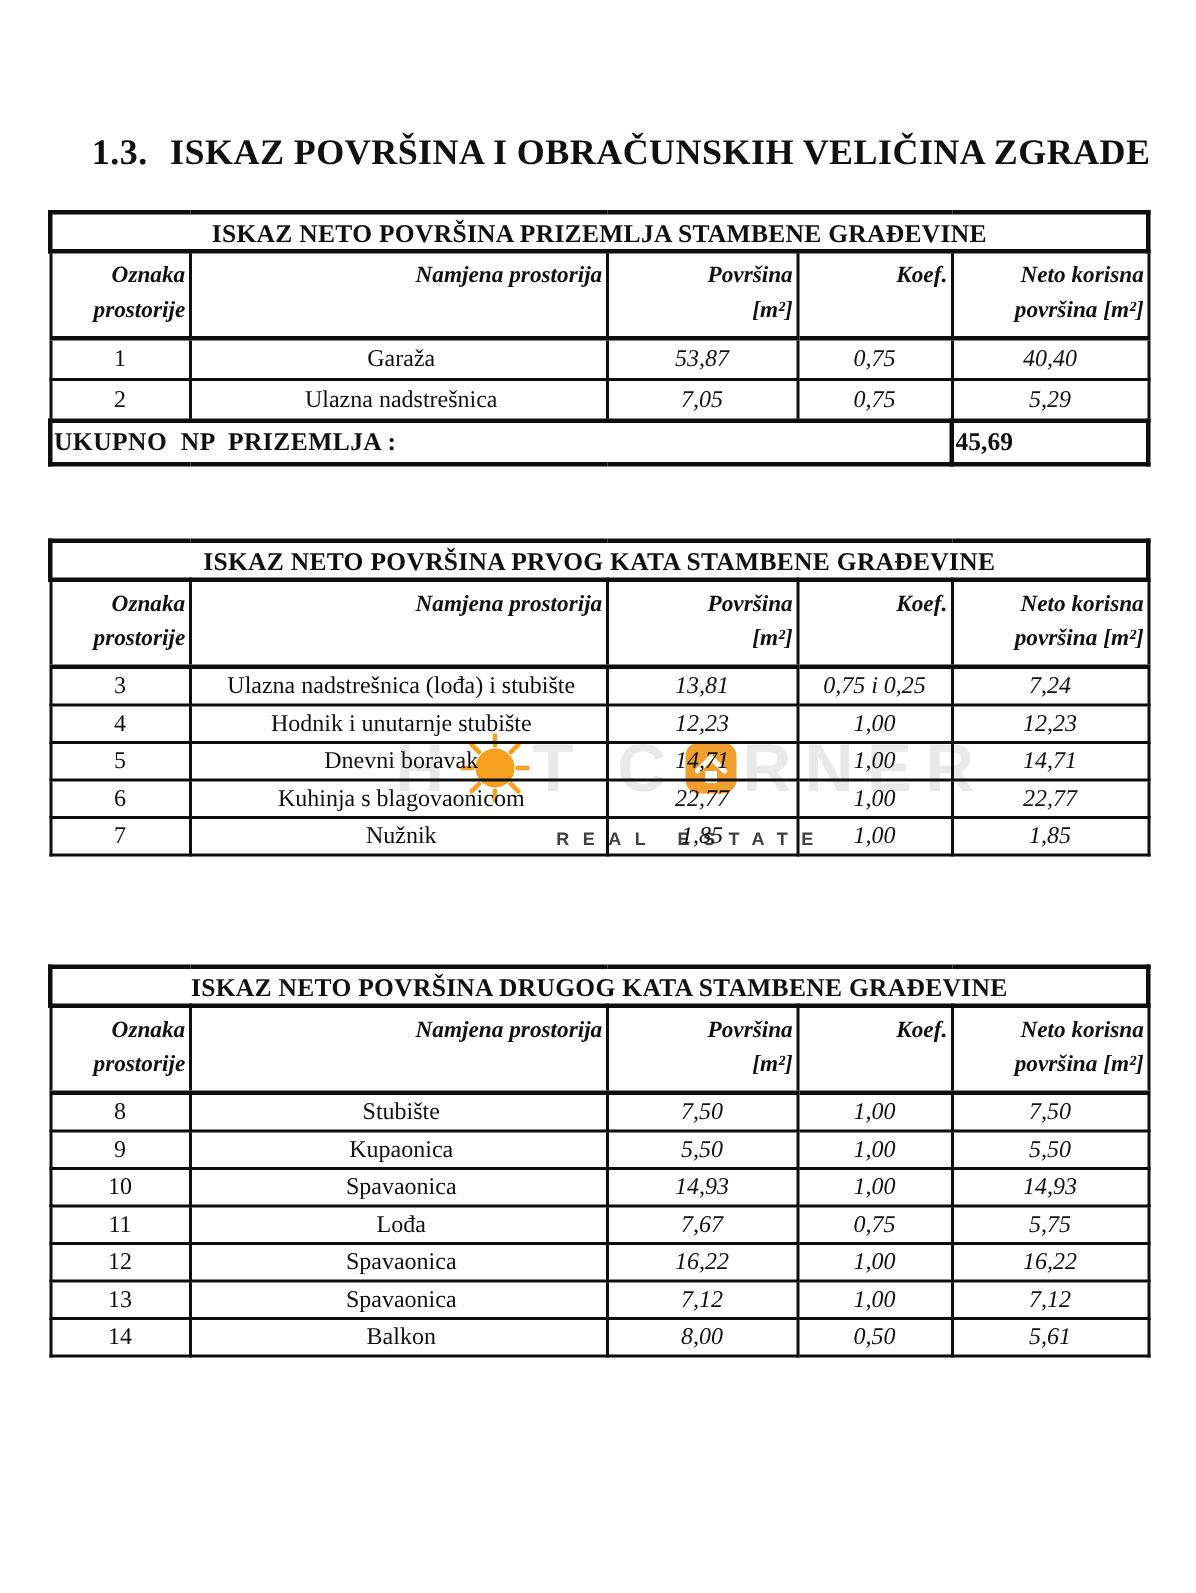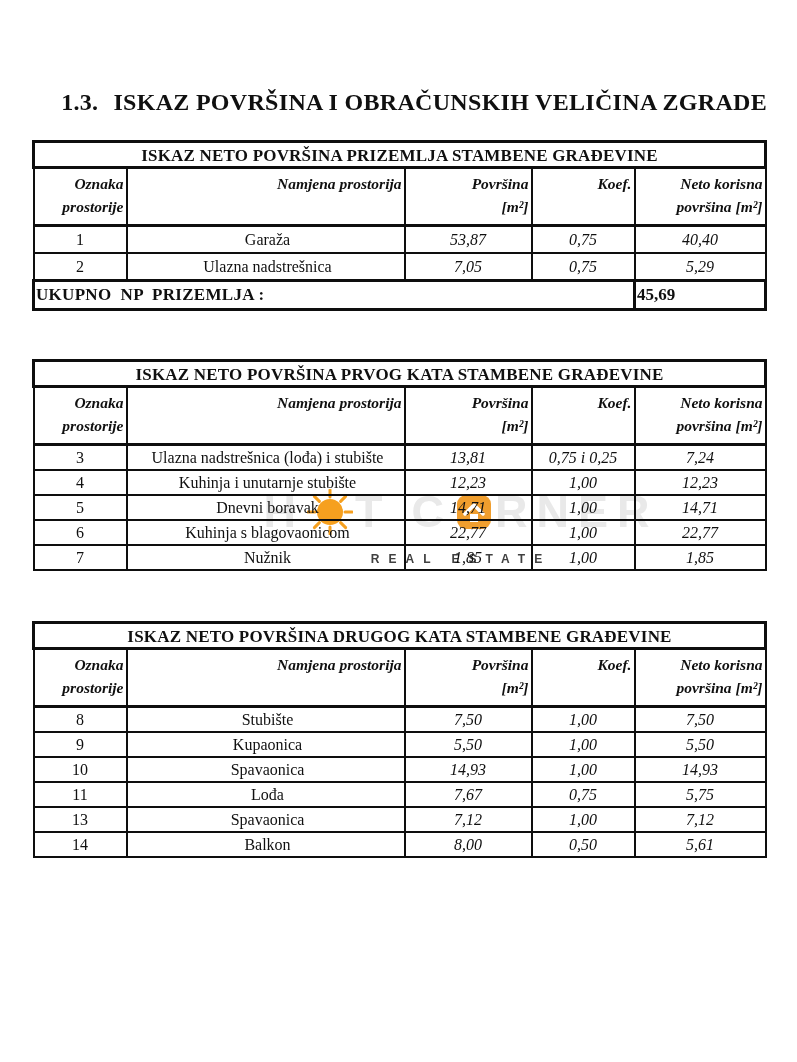--- a/index.html
+++ b/index.html
@@ -60,21 +60,21 @@
     position: absolute;
     left: 32px;
     width: 732px;
     border-collapse: collapse;
     table-layout: fixed;
     background: transparent;
     z-index: 1;
   }
   .tbl--1 { top: 140px; }
   .tbl--2 { top: 334px; margin-top: 25px; }
-  .tbl--3 { top: 621px; }
+  .tbl--3 { top: 643px; }
 
   .tbl th, .tbl td { border: 2px solid #0e0e0e; background: transparent; }
 
   .title-cell {
     border-width: 3px !important;
     font-size: 17px;
     font-weight: bold;
     text-align: center;
     padding: 3px 2px 0 2px;
     letter-spacing: 0.2px;
@@ -208,21 +208,21 @@
     </tr>
     <tr class="data-row">
       <td class="c-id">3</td>
       <td class="c-name">Ulazna nadstrešnica (lođa) i stubište</td>
       <td class="c-num">13,81</td>
       <td class="c-num">0,75 i 0,25</td>
       <td class="c-num">7,24</td>
     </tr>
     <tr class="data-row">
       <td class="c-id">4</td>
-      <td class="c-name">Kuhinja i unutarnje stubište</td>
+      <td class="c-name">Hodnik i unutarnje stubište</td>
       <td class="c-num">12,23</td>
       <td class="c-num">1,00</td>
       <td class="c-num">12,23</td>
     </tr>
     <tr class="data-row">
       <td class="c-id">5</td>
       <td class="c-name">Dnevni boravak</td>
       <td class="c-num">14,71</td>
       <td class="c-num">1,00</td>
       <td class="c-num">14,71</td>
@@ -285,20 +285,27 @@
       <td class="c-num">14,93</td>
     </tr>
     <tr class="data-row">
       <td class="c-id">11</td>
       <td class="c-name">Lođa</td>
       <td class="c-num">7,67</td>
       <td class="c-num">0,75</td>
       <td class="c-num">5,75</td>
     </tr>
     <tr class="data-row">
+      <td class="c-id">12</td>
+      <td class="c-name">Spavaonica</td>
+      <td class="c-num">16,22</td>
+      <td class="c-num">1,00</td>
+      <td class="c-num">16,22</td>
+    </tr>
+    <tr class="data-row">
       <td class="c-id">13</td>
       <td class="c-name">Spavaonica</td>
       <td class="c-num">7,12</td>
       <td class="c-num">1,00</td>
       <td class="c-num">7,12</td>
     </tr>
     <tr class="data-row">
       <td class="c-id">14</td>
       <td class="c-name">Balkon</td>
       <td class="c-num">8,00</td>

